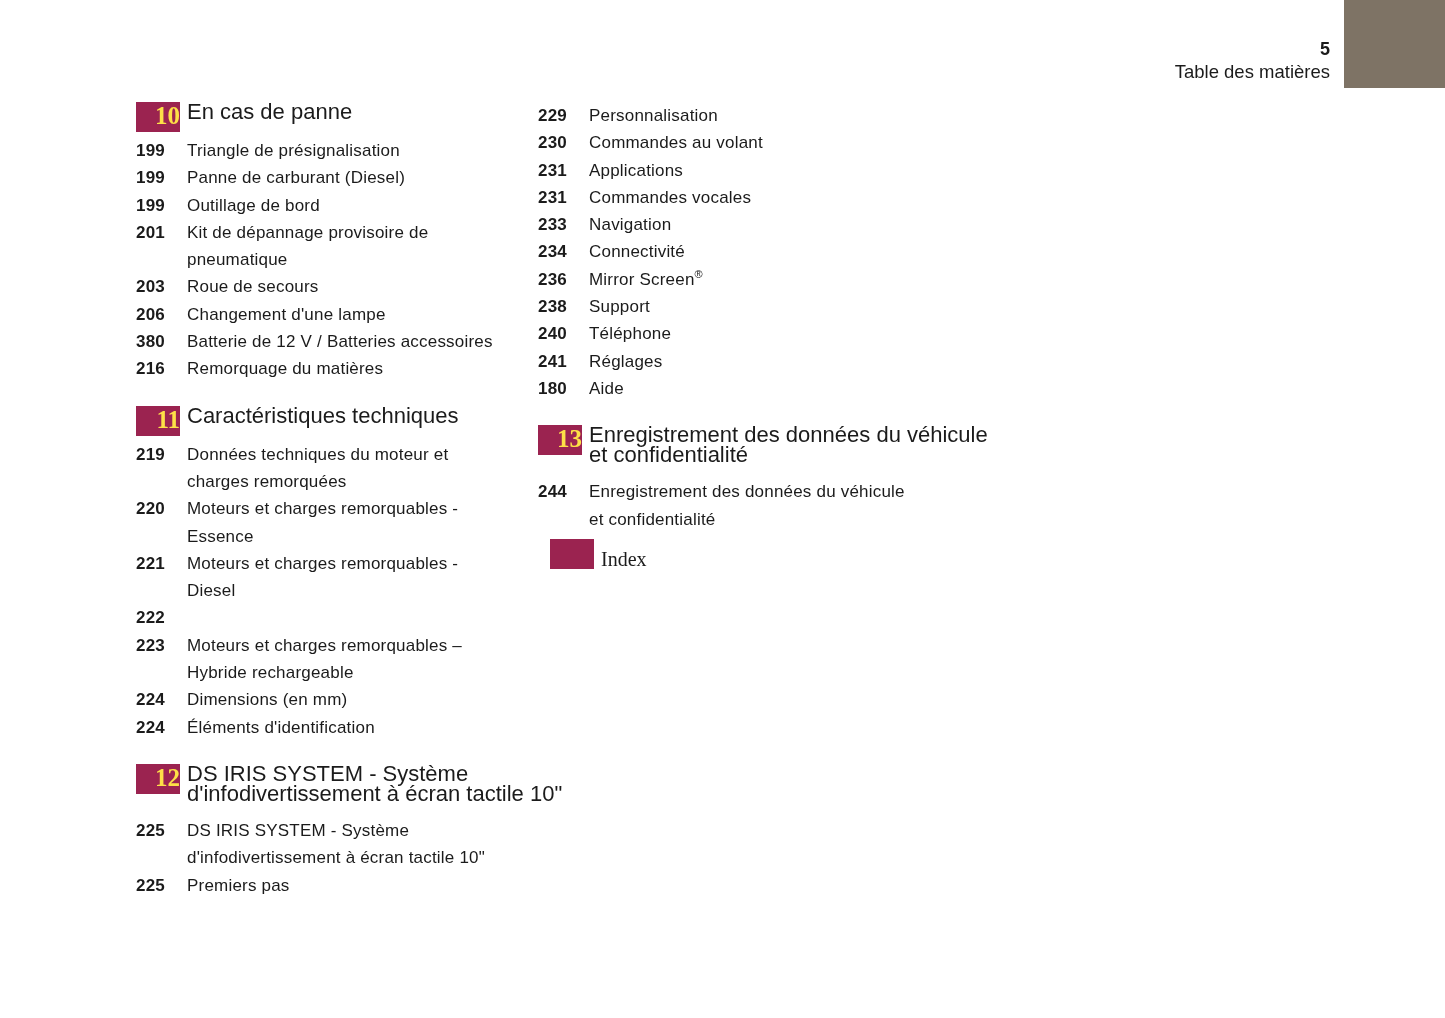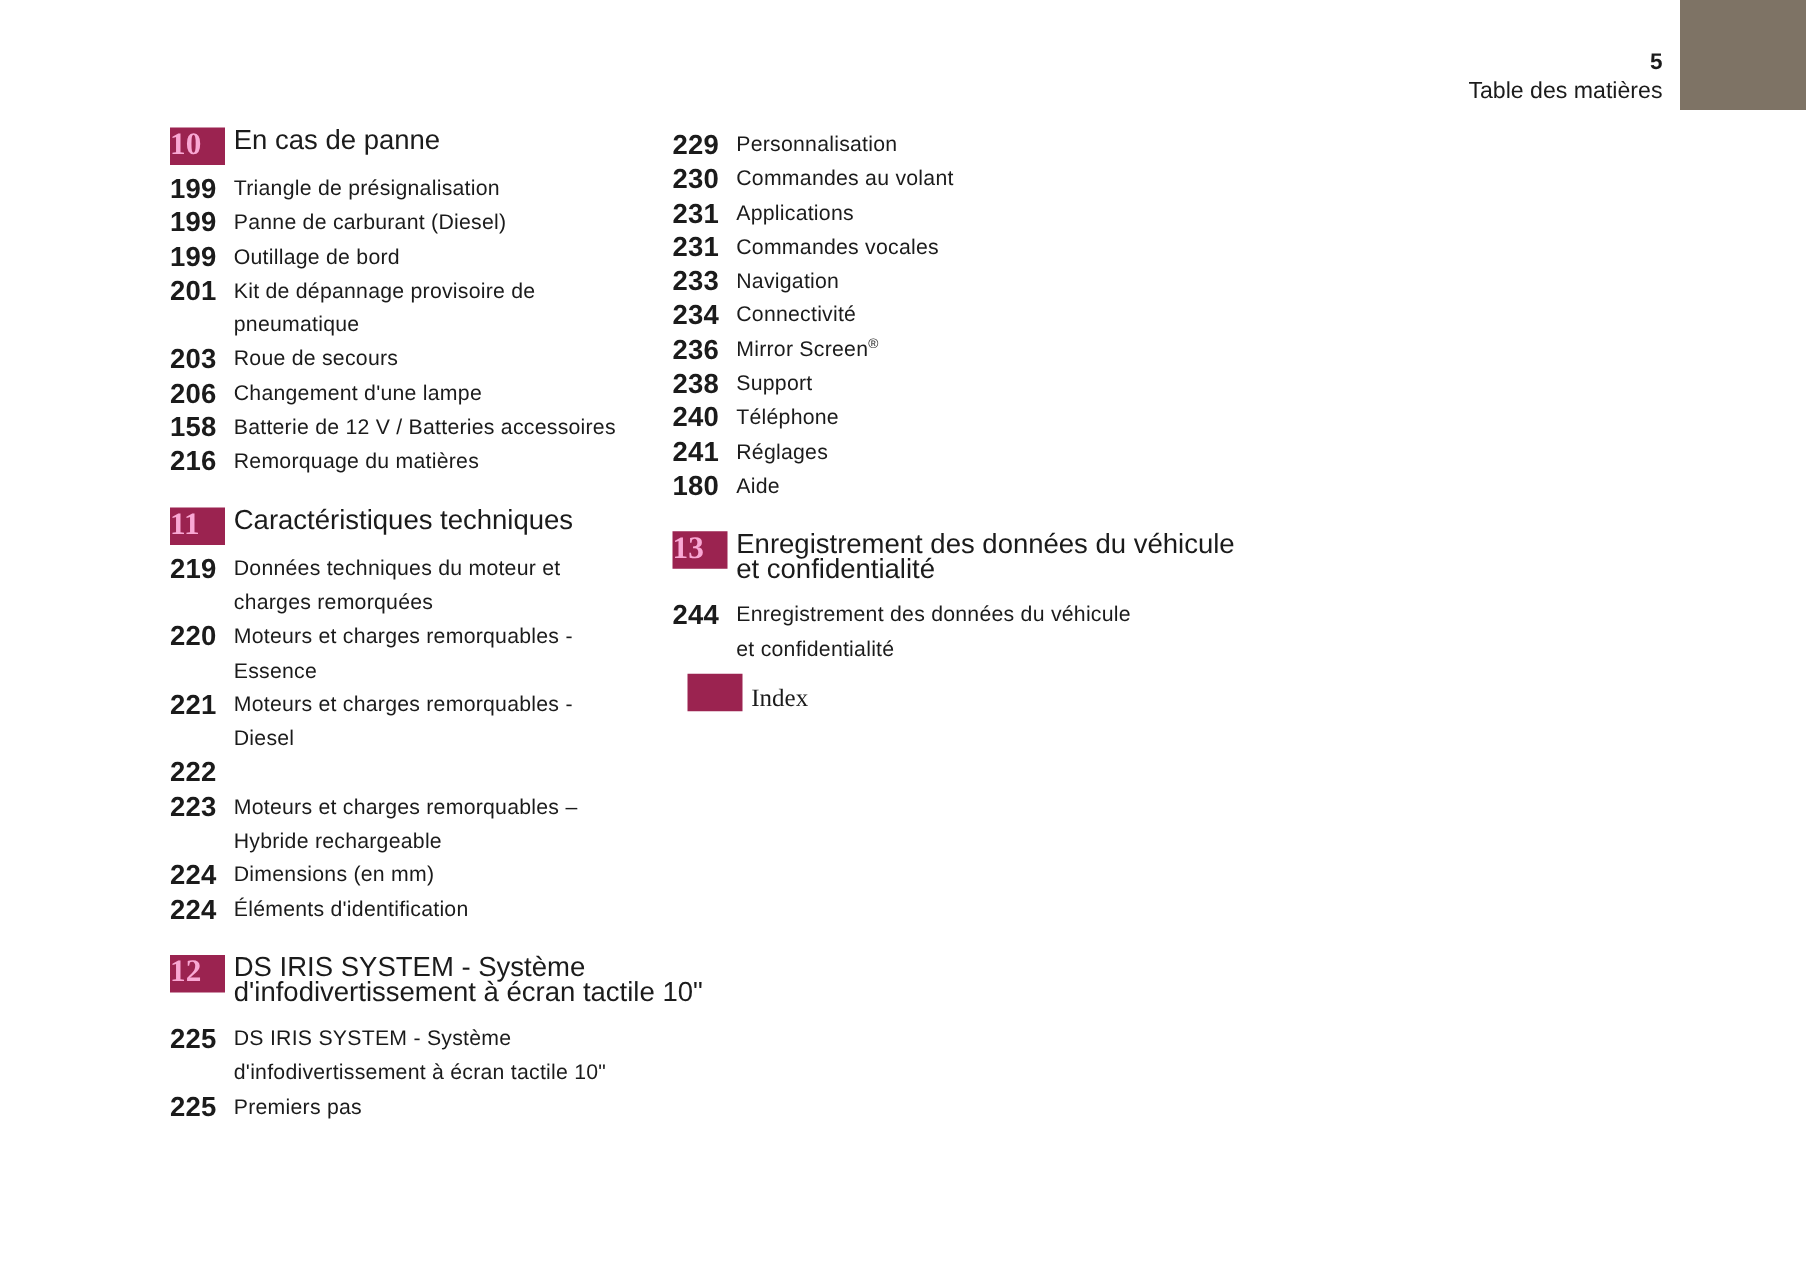--- a/index.html
+++ b/index.html
@@ -15,31 +15,31 @@
   .col{position:absolute;width:440px;}
   #left-col{left:136px;top:102px;}
   #right-col{left:538px;top:102px;}
 
   .section{margin-top:23px;}
   .col .section:first-child{margin-top:0;}
   .section.index-section{margin-top:6px;padding-left:12px;}
 
   .section-header{position:relative;height:30px;}
   .badge{position:absolute;left:0;top:0;width:44px;height:30px;background:var(--accent,#9B2350);}
-  .badge span{display:block;text-align:left;color:#f9a8d4;font-family:"Liberation Serif",serif;
+  .badge span{display:block;text-align:right;color:#fde047;font-family:"Liberation Serif",serif;
               font-weight:bold;font-size:25px;line-height:28px;}
   .section-title{position:absolute;left:51px;top:0;font-size:22px;line-height:20px;white-space:nowrap;}
   .index-section .section-title{font-family:"Liberation Serif",serif;font-size:20px;top:9px;line-height:22px;}
 
   .entries{margin-top:5px;}
   .section.no-header .entries{margin-top:0;}
   .section.two-line .entries{margin-top:23px;}
 
   .entry{display:flex;align-items:flex-start;}
-  .entry-page{width:51px;flex:none;font-weight:bold;font-size:22px;line-height:27.3px;letter-spacing:.2px;}
+  .entry-page{width:51px;flex:none;font-weight:bold;font-size:17px;line-height:27.3px;letter-spacing:.2px;}
   .entry-text{font-size:17px;line-height:27.3px;letter-spacing:.2px;}
   .entry-text sup{font-size:11px;line-height:0;}
 </style>
 </head>
 <body style="color: rgb(27, 27, 27);">
 
 <div id="canvas">
   <div class="corner-tab"></div>
 
   <div class="page-header">
@@ -87,21 +87,21 @@
               <div>Roue de secours</div>
             </div>
           </div>
           <div class="entry">
             <div class="entry-page">206</div>
             <div class="entry-text">
               <div>Changement d'une lampe</div>
             </div>
           </div>
           <div class="entry">
-            <div class="entry-page">158</div>
+            <div class="entry-page">380</div>
             <div class="entry-text">
               <div>Batterie de 12 V / Batteries accessoires</div>
             </div>
           </div>
           <div class="entry">
             <div class="entry-page">216</div>
             <div class="entry-text">
               <div>Remorquage du matières</div>
             </div>
           </div>

